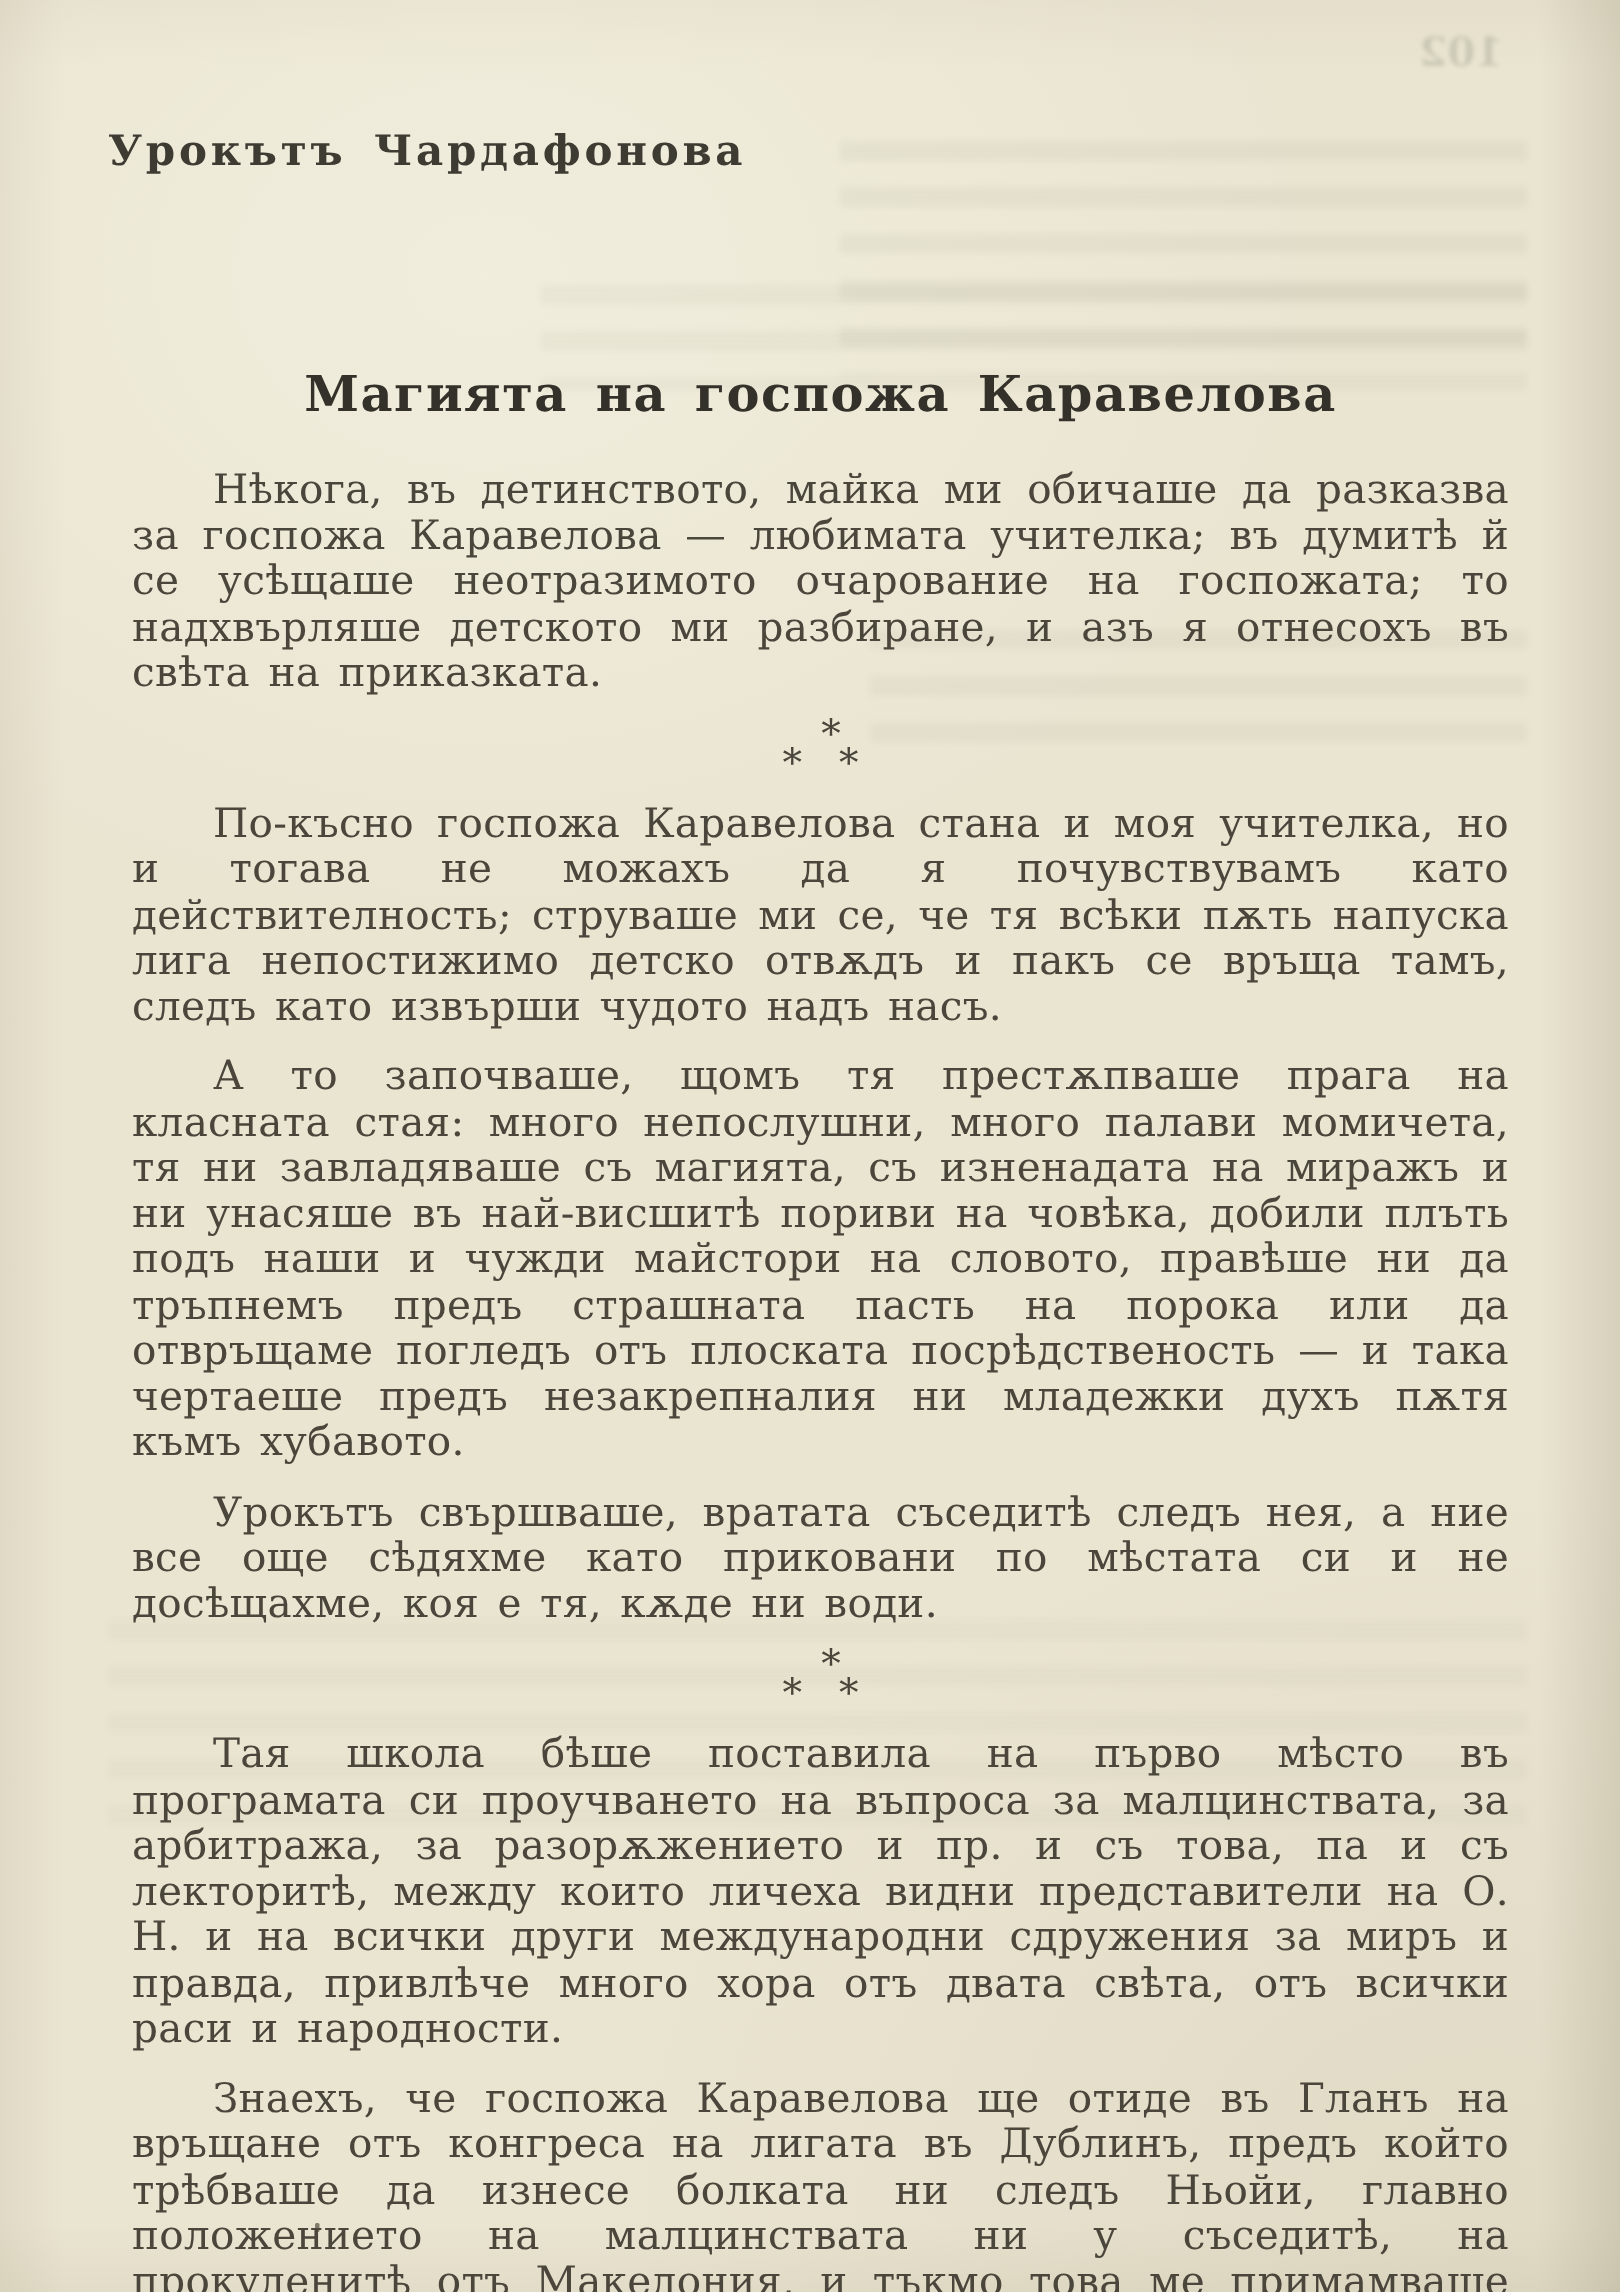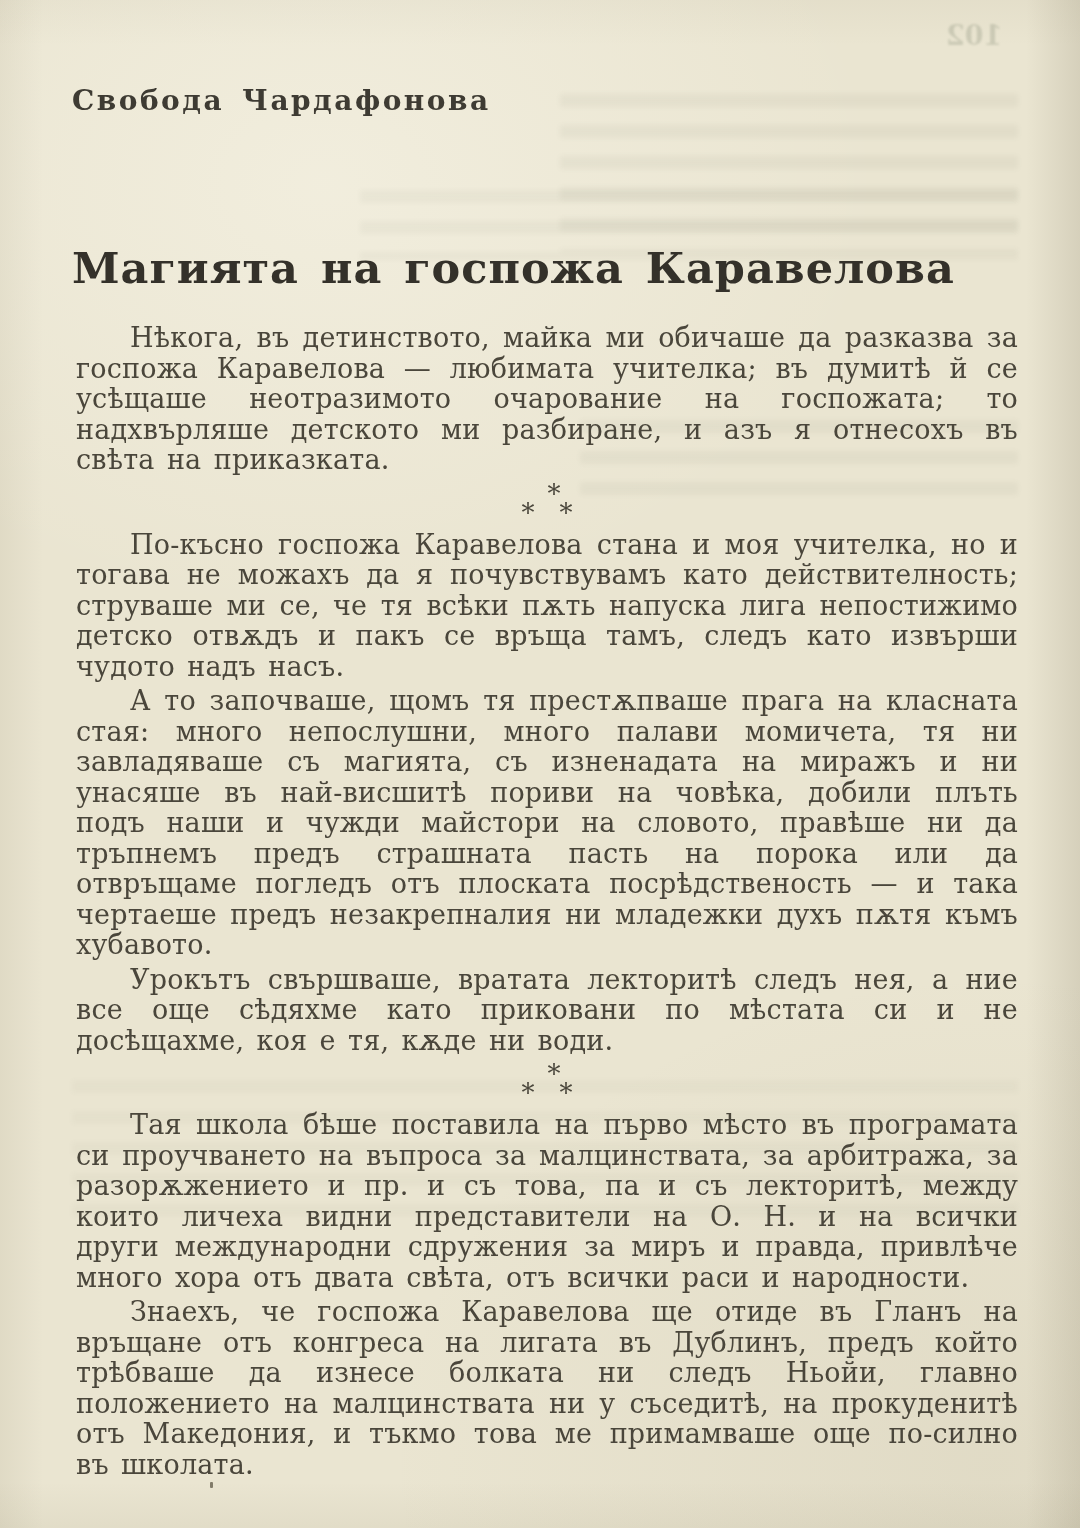--- a/index.html
+++ b/index.html
@@ -29,31 +29,32 @@
   .author {
     margin-top: 84px;
     font-size: 28px;
     font-weight: bold;
     letter-spacing: 2.5px;
     word-spacing: 6px;
     color: #3e3b33;
   }
   .title {
     margin: 126px 0 0 0;
-    font-size: 43px;
+    text-align: center;
+    font-size: 33px;
     font-weight: bold;
     letter-spacing: 1px;
     word-spacing: 6px;
     color: #34312a;
   }
   .body-text {
     margin-top: 30px;
   }
   .body-text p {
-    margin: 4px;
+    margin: 16px;
     font-size: 27px;
     line-height: 30.5px;
     text-align: justify;
     text-indent: 54px;
     word-spacing: 3.5px;
     letter-spacing: 0.2px;
   }
   .sep {
     display: flex;
     flex-direction: column;
@@ -110,36 +111,36 @@
 
   <div class="ghost-num">102</div>
   <div class="ghost-lines g1"></div>
   <div class="ghost-lines g2"></div>
   <div class="ghost-lines g3"></div>
   <div class="ghost-lines g4"></div>
   <div class="speck"></div>
 
   <div class="content">
 
-    <div class="author">Свобода Чардафонова</div>
+    <div class="author">Урокътъ Чардафонова</div>
 
     <h1 class="title">Магията на госпожа Каравелова</h1>
 
     <div class="body-text">
 
       <p>Нѣкога, въ детинството, майка ми обичаше да разказва за госпожа Каравелова — любимата учителка; въ думитѣ й се усѣщаше неотразимото очарование на госпожата; то надхвърляше детското ми разбиране, и азъ я отнесохъ въ свѣта на приказката.</p>
 
       <div class="sep">
         <span class="s-top">*</span>
         <span class="s-bottom">*   *</span>
       </div>
 
       <p>По-късно госпожа Каравелова стана и моя учителка, но и тогава не можахъ да я почувствувамъ като действителность; струваше ми се, че тя всѣки пѫть напуска лига непостижимо детско отвѫдъ и пакъ се връща тамъ, следъ като извърши чудото надъ насъ.</p>
       <p>А то започваше, щомъ тя престѫпваше прага на класната стая: много непослушни, много палави момичета, тя ни завладяваше съ магията, съ изненадата на миражъ и ни унасяше въ най-висшитѣ пориви на човѣка, добили плъть подъ наши и чужди майстори на словото, правѣше ни да тръпнемъ предъ страшната пасть на порока или да отвръщаме погледъ отъ плоската посрѣдственость — и така чертаеше предъ незакрепналия ни младежки духъ пѫтя къмъ хубавото.</p>
-      <p>Урокътъ свършваше, вратата лекторитѣ следъ нея, а ние все още сѣдяхме като приковани по мѣстата си и не досѣщахме, коя е тя, кѫде ни води.</p>
+      <p>Урокътъ свършваше, вратата съседитѣ следъ нея, а ние все още сѣдяхме като приковани по мѣстата си и не досѣщахме, коя е тя, кѫде ни води.</p>
 
       <div class="sep">
         <span class="s-top">*</span>
         <span class="s-bottom">*   *</span>
       </div>
 
       <p>Тая школа бѣше поставила на първо мѣсто въ програмата си проучването на въпроса за малцинствата, за арбитража, за разорѫжението и пр. и съ това, па и съ лекторитѣ, между които личеха видни представители на О. Н. и на всички други международни сдружения за миръ и правда, привлѣче много хора отъ двата свѣта, отъ всички раси и народности.</p>
       <p>Знаехъ, че госпожа Каравелова ще отиде въ Гланъ на връщане отъ конгреса на лигата въ Дублинъ, предъ който трѣбваше да изнесе болката ни следъ Ньойи, главно положението на малцинствата ни у съседитѣ, на прокуденитѣ отъ Македония, и тъкмо това ме примамваше още по-силно въ школата.</p>
 
     </div>

